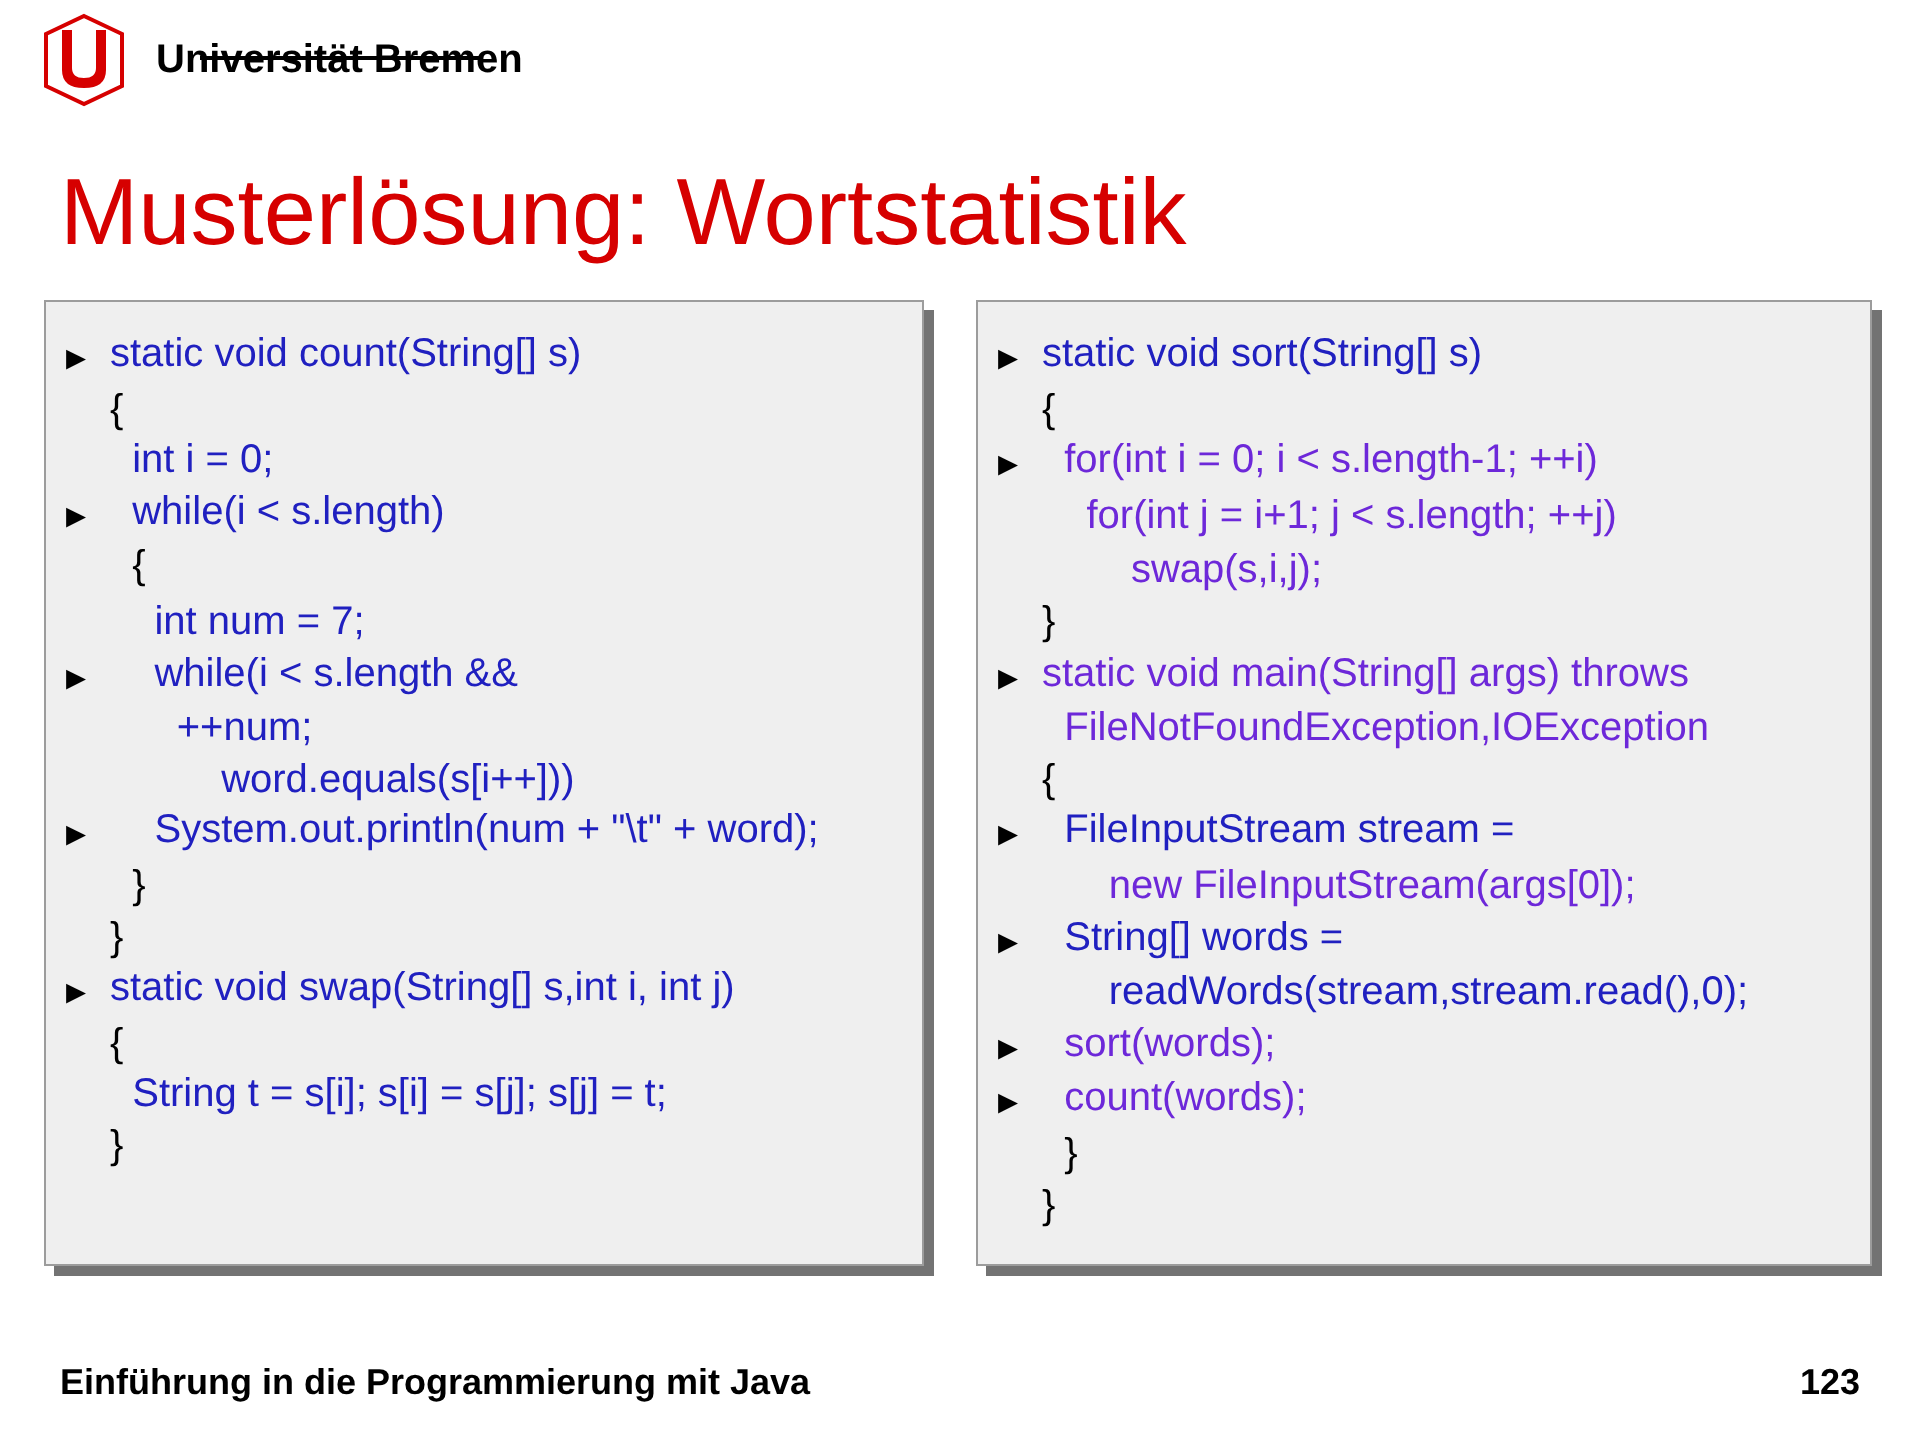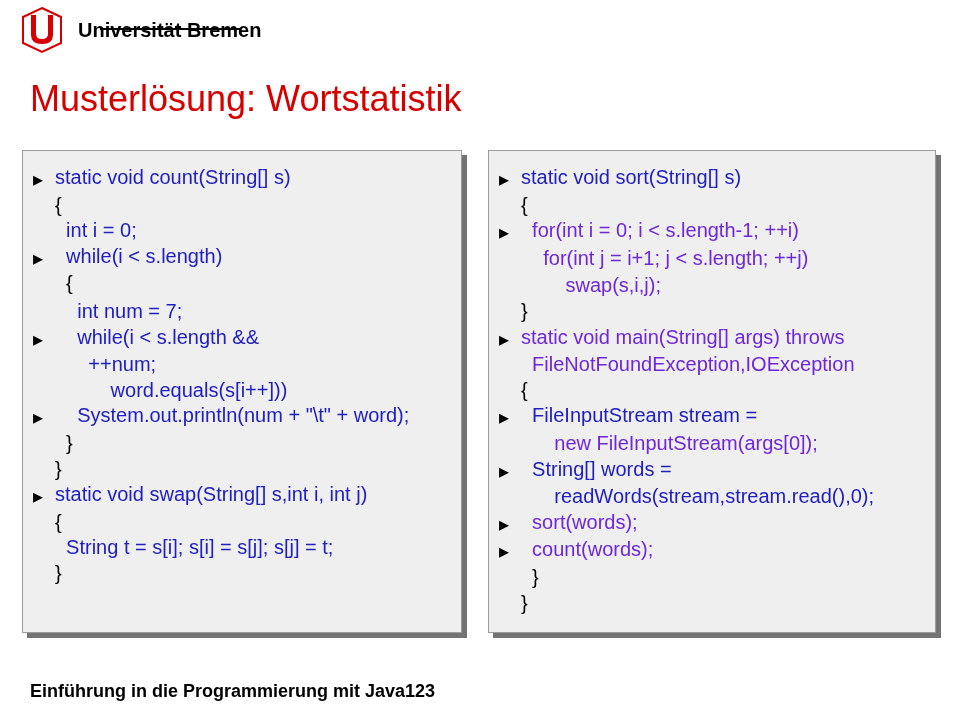--- a/index.html
+++ b/index.html
@@ -33,21 +33,21 @@
     top: 22px;
     left: 80px;
     right: 20px;
     height: 2px;
     background: #000;
   }
   .title {
     position: absolute;
     top: 78px;
     left: 30px;
-    font-size: 36px;
+    font-size: 47px;
     color: #D60000;
   }
   .columns {
     position: absolute;
     top: 150px;
     left: 22px;
     right: 22px;
     display: flex;
     gap: 26px;
   }
@@ -75,20 +75,21 @@
   .txt { white-space: pre; }
   .blue { color: #2020C0; }
   .red { color: #6d28d9; }
   .black { color: #000; }
   .footer {
     position: absolute;
     bottom: 16px;
     left: 30px;
     right: 30px;
     display: flex;
+    justify-content: space-between;
     font-weight: bold;
     font-size: 18px;
     color: #000;
   }
 </style>
 </head>
 <body>
 
 <div class="header">
   <svg class="logo" viewBox="0 0 44 48">

